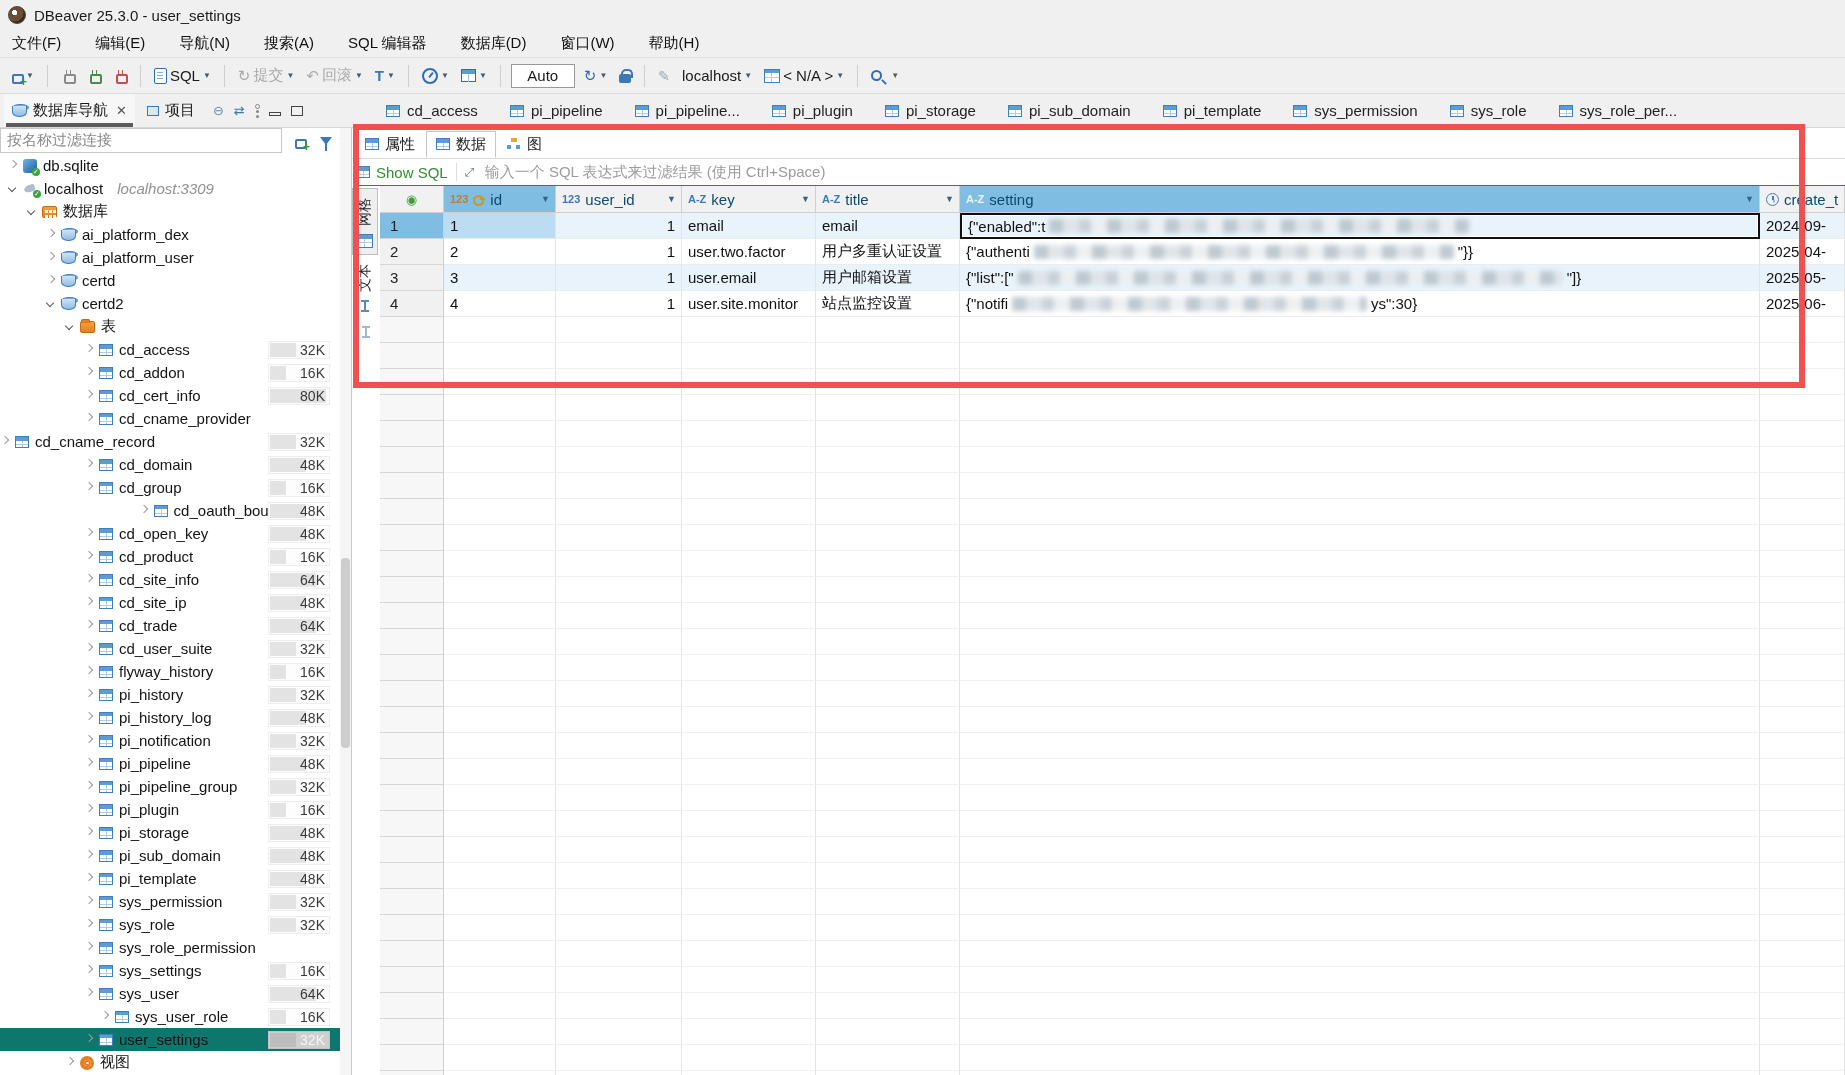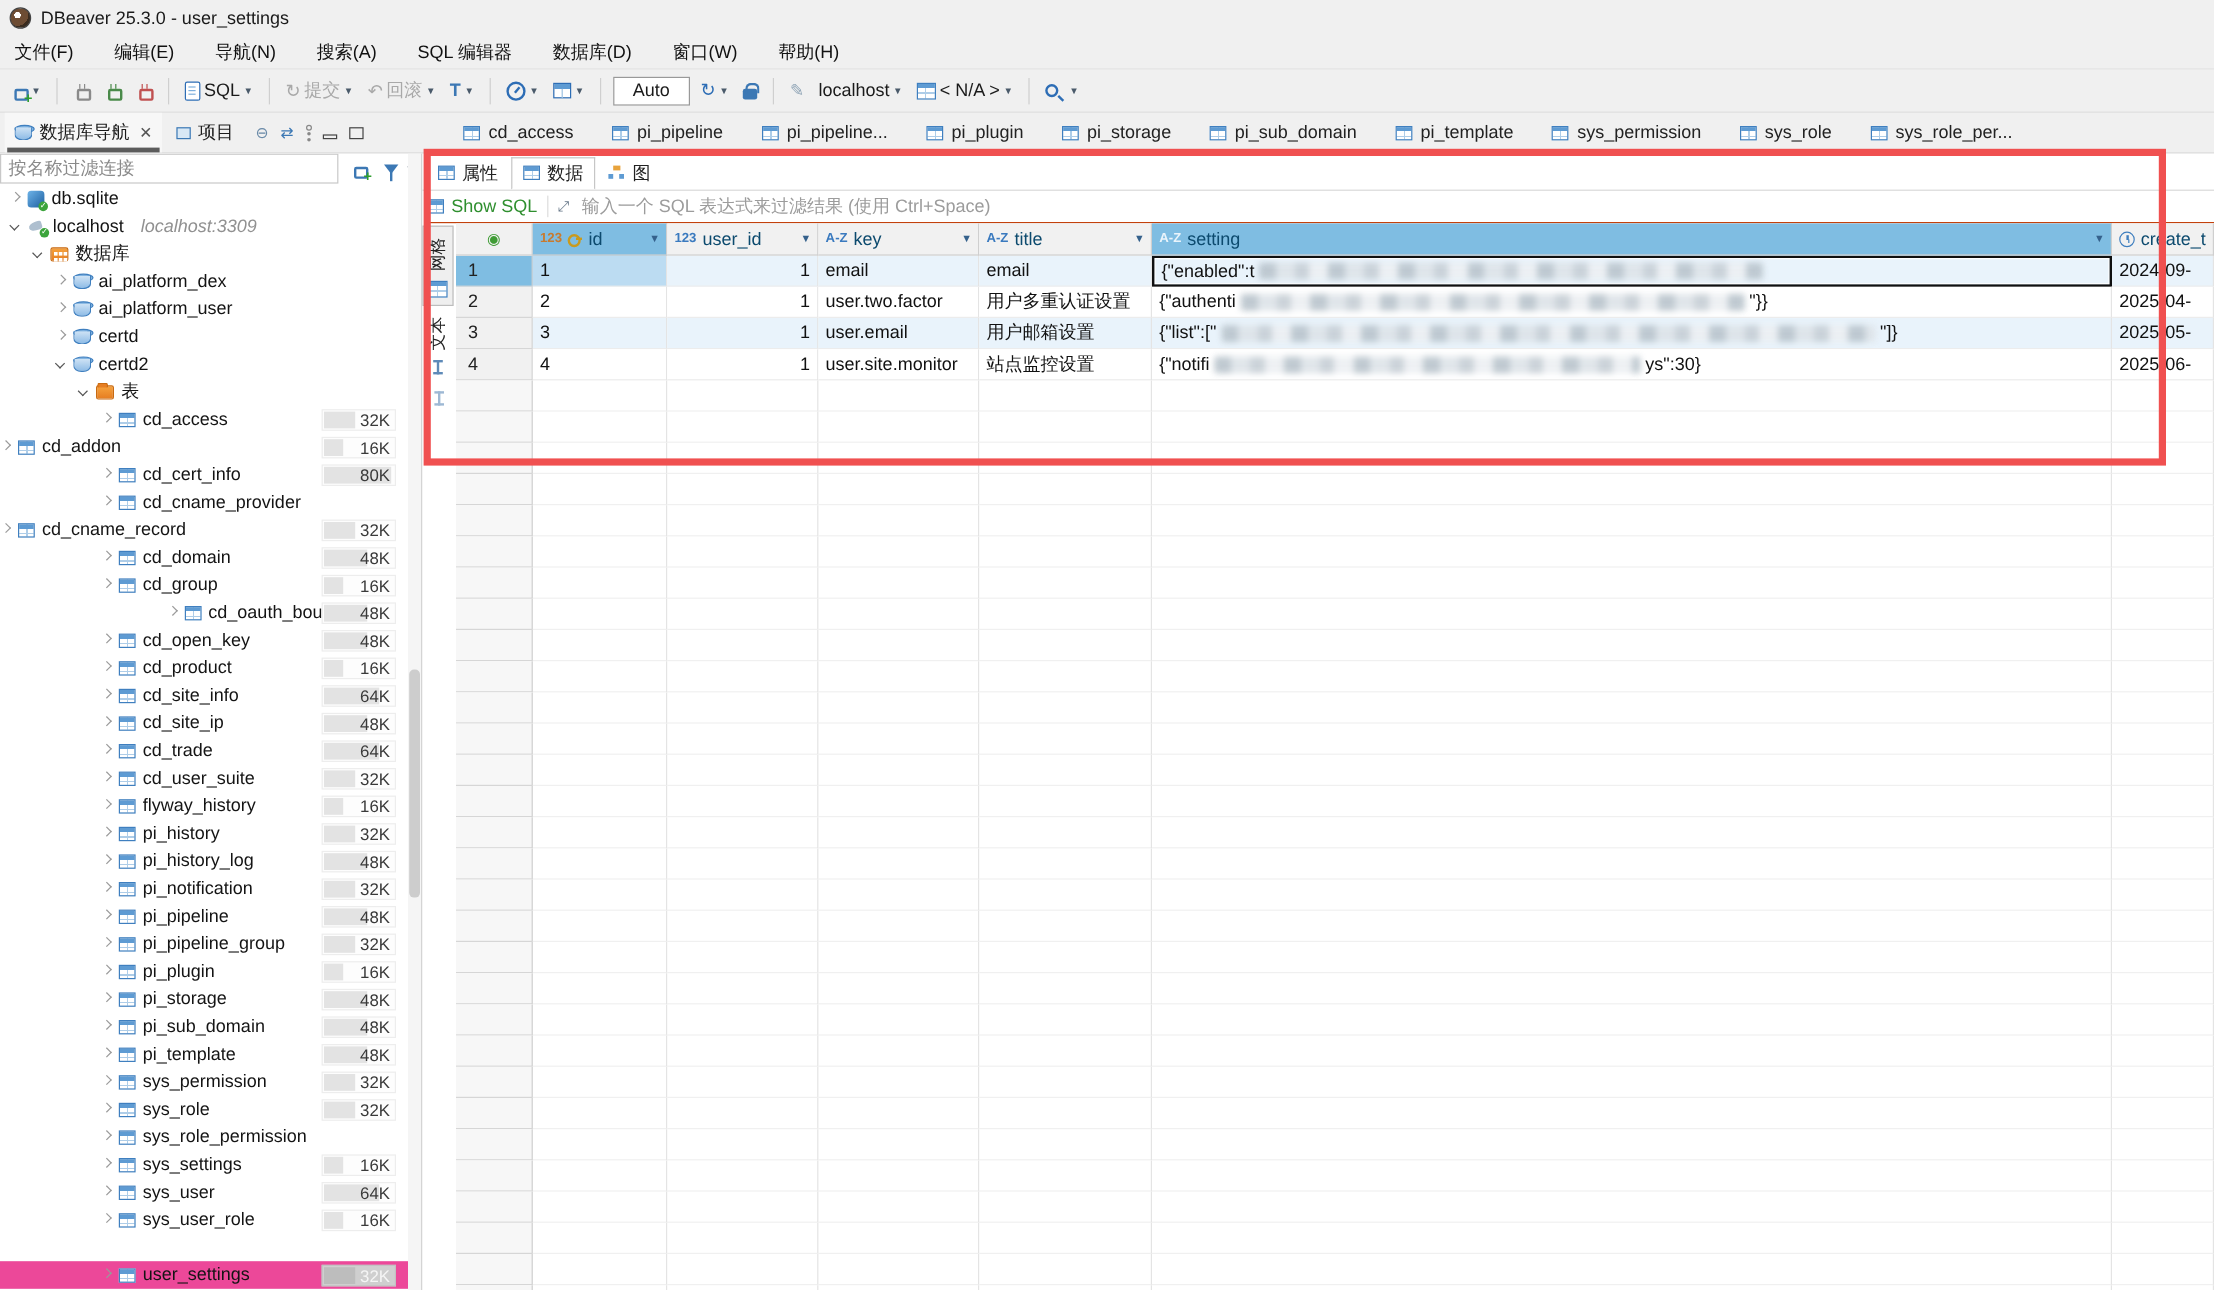--- a/index.html
+++ b/index.html
@@ -91,21 +91,21 @@
   .panel-icons { display:flex; align-items:center; gap:10px; margin-left:6px; }
   #editor-tabs { flex:1; display:flex; align-items:flex-end; gap:0; border-bottom:1px solid #d8d8d8; padding-left:14px; }
   .etab { display:flex; align-items:center; gap:7px; height:33px; padding:0 22px 0 10px; color:#222; }
 
   
   #sidebar { position:absolute; left:0; top:128px; width:352px; height:947px; background:#fff; border-right:1px solid #c9c9c9; overflow:hidden; }
   #sidebar-filter { position:absolute; left:0; top:0; width:352px; height:25px; display:flex; align-items:center; }
   #filter-input { width:282px; height:25px; border:1px solid #c8c8c8; background:#fff; color:#8a8a8a; padding-left:6px; display:flex; align-items:center; }
   #tree { position:absolute; left:0; top:26px; width:340px; }
   .trow { height:23px; display:flex; align-items:center; gap:6px; position:relative; white-space:nowrap; }
-  .trow.sel { background:#ec4899;margin-top:23px; }
+  .trow.sel { background:#0f766e; }
   .tlabel { color:#141414; }
   .tdetail { color:#919191; font-style:italic; margin-left:8px; }
   .tsize { position:absolute; right:10px; top:2.5px; width:62px; height:18px; background:#fdfdfd; border:1px solid #ededed; }
   .tsize .fill { position:absolute; left:1px; top:1px; bottom:1px; background:#e3e3e3; }
   .tsize .txt { position:absolute; right:4px; top:0; line-height:17px; font-size:14px; color:#3a3a3a; }
   .trow.sel .tsize { background:#cfcfcf; border-color:#c2c2c2; }
   .trow.sel .tsize .fill { background:#bdbdbd; }
   .trow.sel .tsize .txt { color:#f5f5f5; }
   #side-scroll { position:absolute; right:0; top:0; width:11px; height:947px; background:#f5f5f5; }
   #side-thumb { position:absolute; right:1px; top:430px; width:9px; height:190px; background:#cdcdcd; border-radius:4px; }
@@ -378,21 +378,21 @@
       </div>
       <div class="trow" style="padding-left: 84px;">
         <span class="chev right"></span>
         <span class="ic ic-table"></span>
         <span class="tlabel">cd_access</span>
         <span class="tsize">
           <span class="fill" style="width: 26px;"></span>
           <span class="txt">32K</span>
         </span>
       </div>
-      <div class="trow" style="">
+      <div class="trow" style="padding-left: 84px;">
         <span class="chev right"></span>
         <span class="ic ic-table"></span>
         <span class="tlabel">cd_addon</span>
         <span class="tsize">
           <span class="fill" style="width: 16px;"></span>
           <span class="txt">16K</span>
         </span>
       </div>
       <div class="trow" style="padding-left: 84px;">
         <span class="chev right"></span>
@@ -622,21 +622,21 @@
       </div>
       <div class="trow" style="padding-left: 84px; text-align: center;">
         <span class="chev right"></span>
         <span class="ic ic-table"></span>
         <span class="tlabel">sys_user</span>
         <span class="tsize">
           <span class="fill" style="width: 46px;"></span>
           <span class="txt">64K</span>
         </span>
       </div>
-      <div class="trow" style="padding-left: 84px;">
+      <div class="trow" style="padding-left: 84px; margin-left: 16px;">
         <span class="chev right"></span>
         <span class="ic ic-table"></span>
         <span class="tlabel">sys_user_role</span>
         <span class="tsize">
           <span class="fill" style="width: 16px;"></span>
           <span class="txt">16K</span>
         </span>
       </div>
       <div class="trow sel" style="padding-left: 84px;">
         <span class="chev right"></span>

